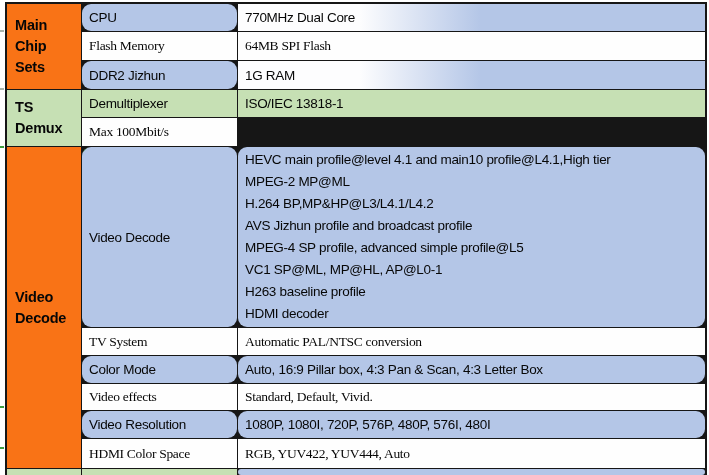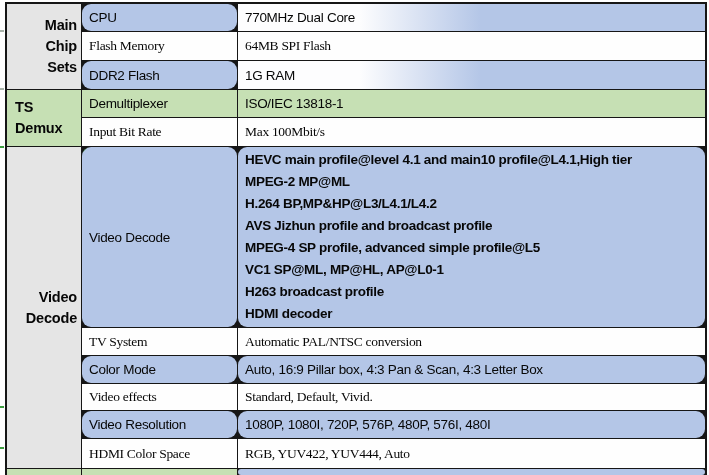--- a/index.html
+++ b/index.html
@@ -16,23 +16,23 @@
     border:2px solid #161616;border-bottom:none;box-sizing:border-box;
     display:grid;
     grid-template-columns:74px 155px 1fr;
     grid-template-rows:27px 28px 28px 27px 28px 180px 27px 27px 26px 27px 29px 1fr;
     gap:1px;background:#161616;
   }
   .cell{background:#ffffff;display:flex;align-items:center;overflow:hidden;position:relative;}
   .cat{font-weight:bold;font-size:14.5px;line-height:21px;padding-left:8px;letter-spacing:-0.2px;}
   .lbl,.val{font-size:13.5px;letter-spacing:-0.3px;padding-left:7px;white-space:nowrap;}
   .val.multi{flex-direction:column;align-items:flex-start;justify-content:center;}
-  .val.multi div{line-height:22px;white-space:nowrap;font-weight:bold;}
+  .val.multi div{line-height:22px;white-space:nowrap;}
 
-  .bg-lav{background:#e5e5e5;text-align:right;}
+  .bg-lav{background:#f97316;}
   .bg-grn{background:#c6e0b4;}
   .bg-blu{background:#b4c6e7;border-radius:9px;}
   .bg-wht{background:#fefefe;font-family:Liberation Serif, serif;}
   .bg-grad{background:linear-gradient(90deg,#fdfdfe 0%,#fdfdfe 26%,#b4c6e7 52%);}
 
   .cat-main{grid-column:1;grid-row:1 / span 3;}
   .cat-ts{grid-column:1;grid-row:4 / span 2;}
   .cat-video{grid-column:1;grid-row:6 / span 6;}
   .cat-sliver{grid-column:1;grid-row:12;}
 
@@ -74,52 +74,49 @@
       </div>
 
     <div class="cell lbl bg-wht" style="grid-row:2">
         <span>Flash Memory</span>
       </div>
     <div class="cell val bg-wht" style="grid-row:2">
         <span>64MB SPI Flash</span>
       </div>
 
     <div class="cell lbl bg-blu" style="grid-row:3">
-        <span>DDR2 Flash</span>
+        <span>DDR2 Jizhun</span>
       </div>
     <div class="cell val bg-grad" style="grid-row:3">
         <span>1G RAM</span>
       </div>
 
     <div class="cell lbl bg-grn" style="grid-row:4">
         <span>Demultiplexer</span>
       </div>
     <div class="cell val bg-grn" style="grid-row:4">
         <span>ISO/IEC 13818-1</span>
       </div>
 
-    <div class="cell lbl bg-wht" style="grid-row:5">
-        <span>Input Bit Rate</span>
-      </div>
     <div class="cell val bg-wht" style="grid-row:5">
         <span>Max 100Mbit/s</span>
       </div>
 
     <div class="cell lbl bg-blu" style="grid-row:6">
       <span class="tri"></span>
       <span>Video Decode</span>
     </div>
     <div class="cell val multi bg-blu" style="grid-row:6">
       <div>HEVC main profile@level 4.1 and main10 profile@L4.1,High tier</div>
       <div>MPEG-2 MP@ML</div>
       <div>H.264 BP,MP&amp;HP@L3/L4.1/L4.2</div>
       <div>AVS Jizhun profile and broadcast profile</div>
       <div>MPEG-4 SP profile, advanced simple profile@L5</div>
       <div>VC1 SP@ML, MP@HL, AP@L0-1</div>
-      <div>H263 broadcast profile</div>
+      <div>H263 baseline profile</div>
       <div>HDMI decoder</div>
     </div>
 
     <div class="cell lbl bg-wht" style="grid-row:7">
         <span>TV System</span>
       </div>
     <div class="cell val bg-wht" style="grid-row:7">
         <span>Automatic PAL/NTSC conversion</span>
       </div>
 

